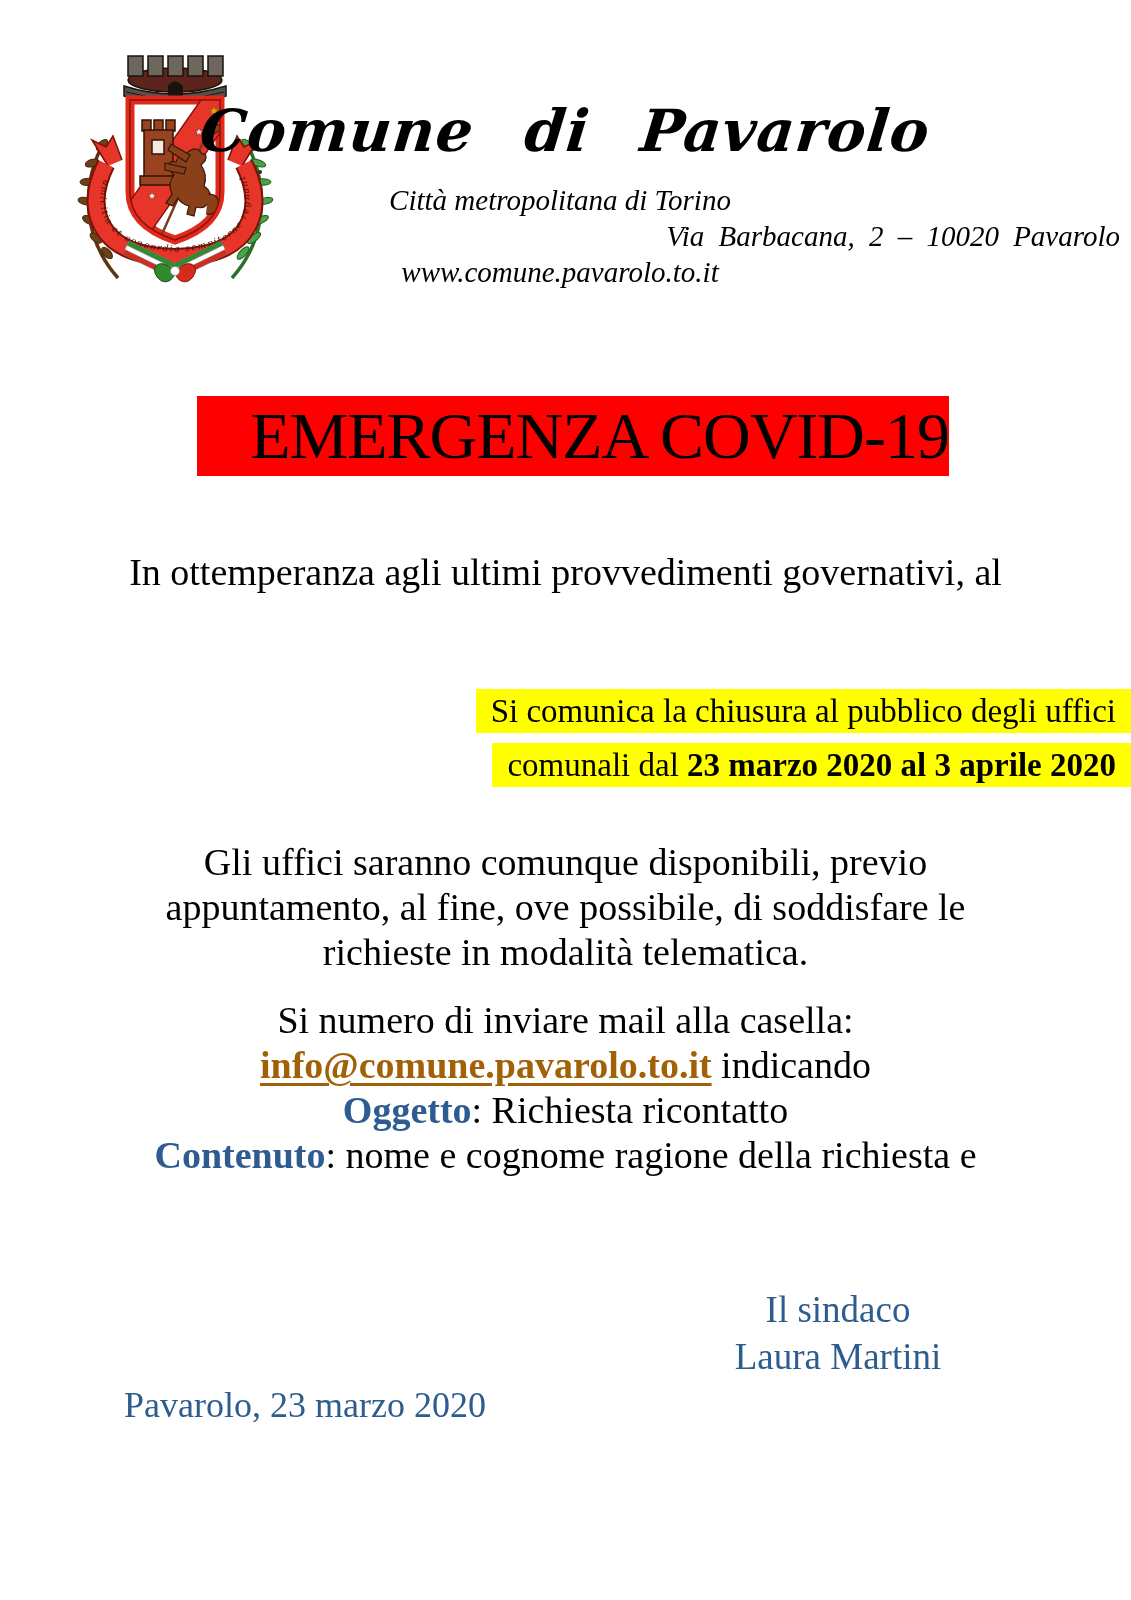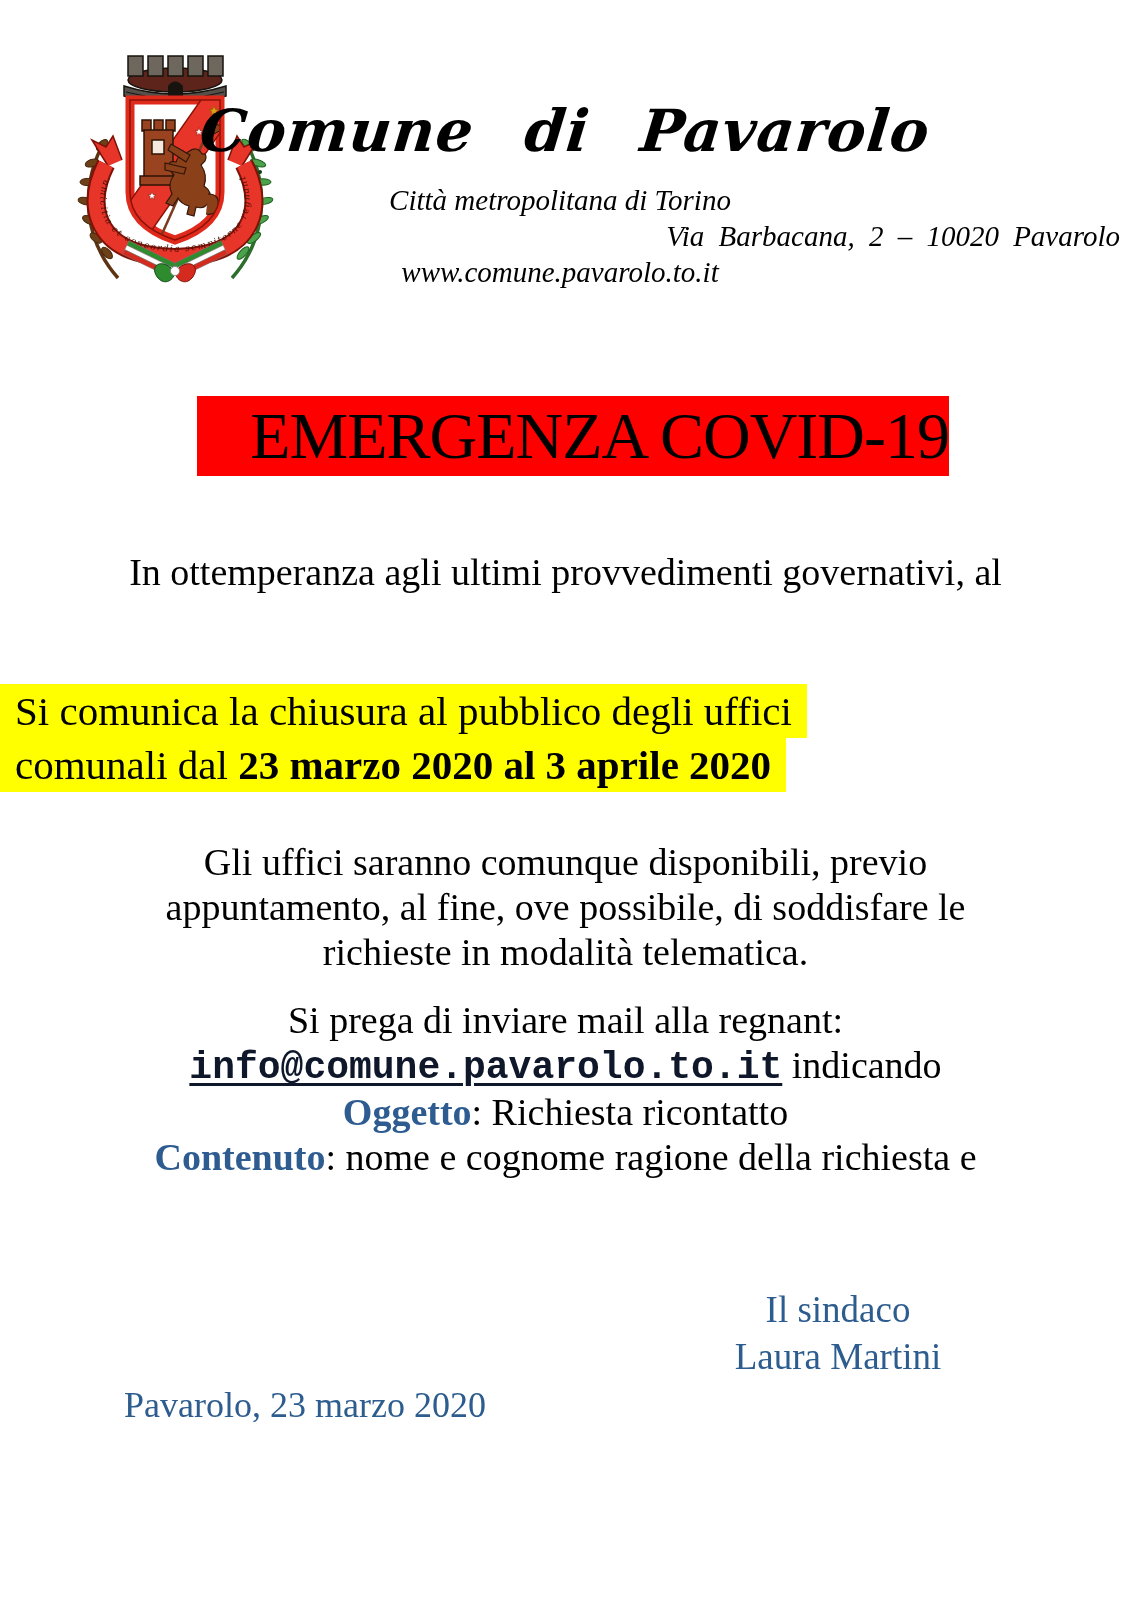--- a/index.html
+++ b/index.html
@@ -29,25 +29,25 @@
     position:absolute; left:197px; top:396px; width:752px; height:80px;
     background:#fe0000; text-align:right; overflow:hidden;
   }
   .banner span { font-size:66px; line-height:80px; letter-spacing:-1px; color:#000; }
   
   .para { position:absolute; left:0; width:1131px; text-align:center; font-size:38px; line-height:45px; }
   .para1 { top:550px; }
   .para2 { top:840px; }
   .mail  { top:998px; }
   
-  .notice { position:absolute; left:0; top:684px; width:1131px; text-align:left; font-size:41px; line-height:54px; }
+  .notice { position:absolute; left:0; top:684px; width:1131px; text-align:right; font-size:33px; line-height:54px; }
   .hl { background:#ffff00; padding:4px 15px; }
   .notice strong { font-weight:bold; }
   
-  .mail a { color:#0f172a; font-weight:bold; text-decoration:underline; text-decoration-thickness:3px; text-underline-offset:5px;font-family:Liberation Mono, monospace; }
+  .mail a { color:#a16207; font-weight:bold; text-decoration:underline; text-decoration-thickness:3px; text-underline-offset:5px; }
   .lbl { color:#2e5c91; font-weight:bold; }
   
   .signature {
     position:absolute; left:688px; top:1286px; width:300px; text-align:center;
     font-size:37px; line-height:47px; color:#2d5c8e;
   }
   .footer-date {
     position:absolute; left:124px; top:1384px;
     font-size:36px; color:#2d5c8e;
   }
@@ -203,21 +203,21 @@
     </div>
   </div>
 
   <div class="para para2">
     <div>Gli uffici saranno comunque disponibili, previo</div>
     <div>appuntamento, al fine, ove possibile, di soddisfare le</div>
     <div>richieste in modalità telematica.</div>
   </div>
 
   <div class="para mail">
-    <div>Si prega di inviare mail alla regnant:</div>
+    <div>Si numero di inviare mail alla casella:</div>
     <div><a href="#">info@comune.pavarolo.to.it</a><span>  indicando</span></div>
     <div><strong class="lbl">Oggetto</strong><span>: Richiesta ricontatto</span></div>
     <div><strong class="lbl">Contenuto</strong><span>: nome e cognome ragione della richiesta e</span></div>
   </div>
 
   <div class="signature">
     <div>Il sindaco</div>
     <div>Laura Martini</div>
   </div>
 

